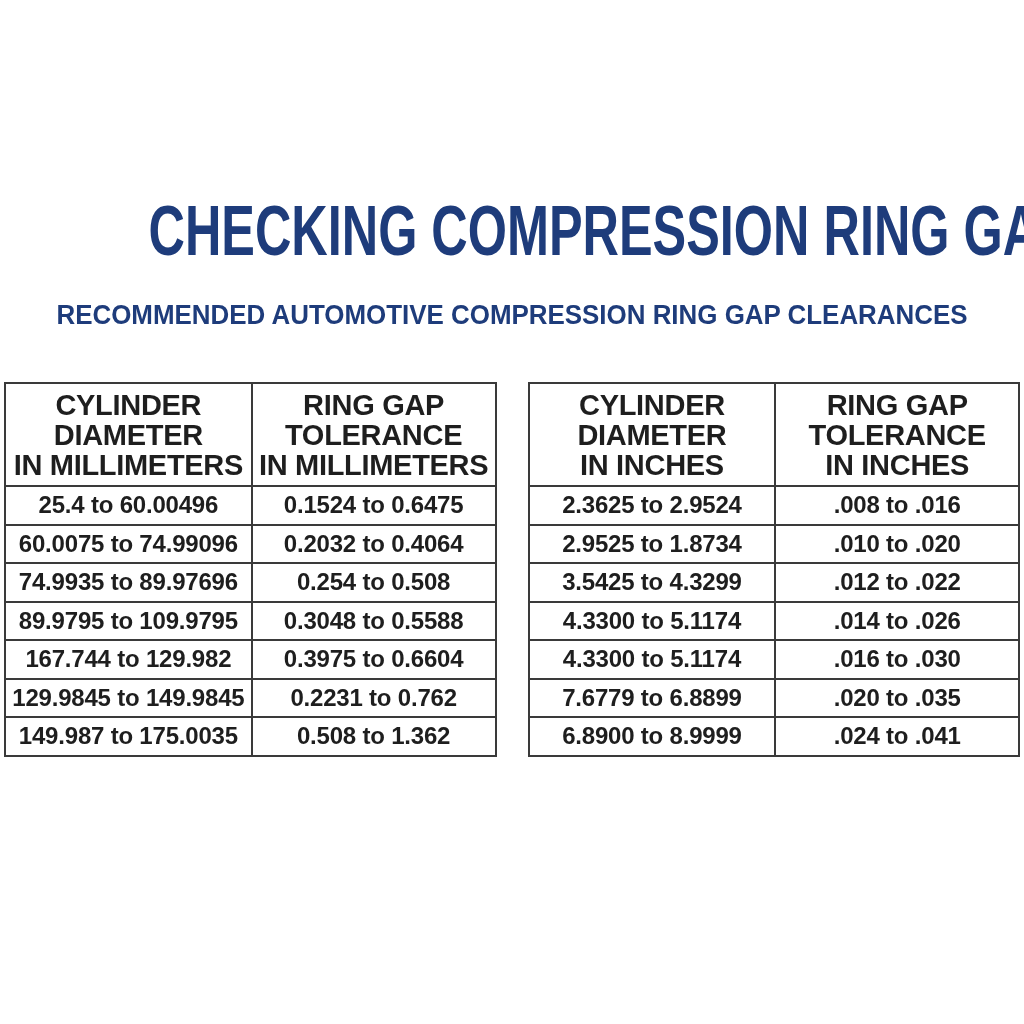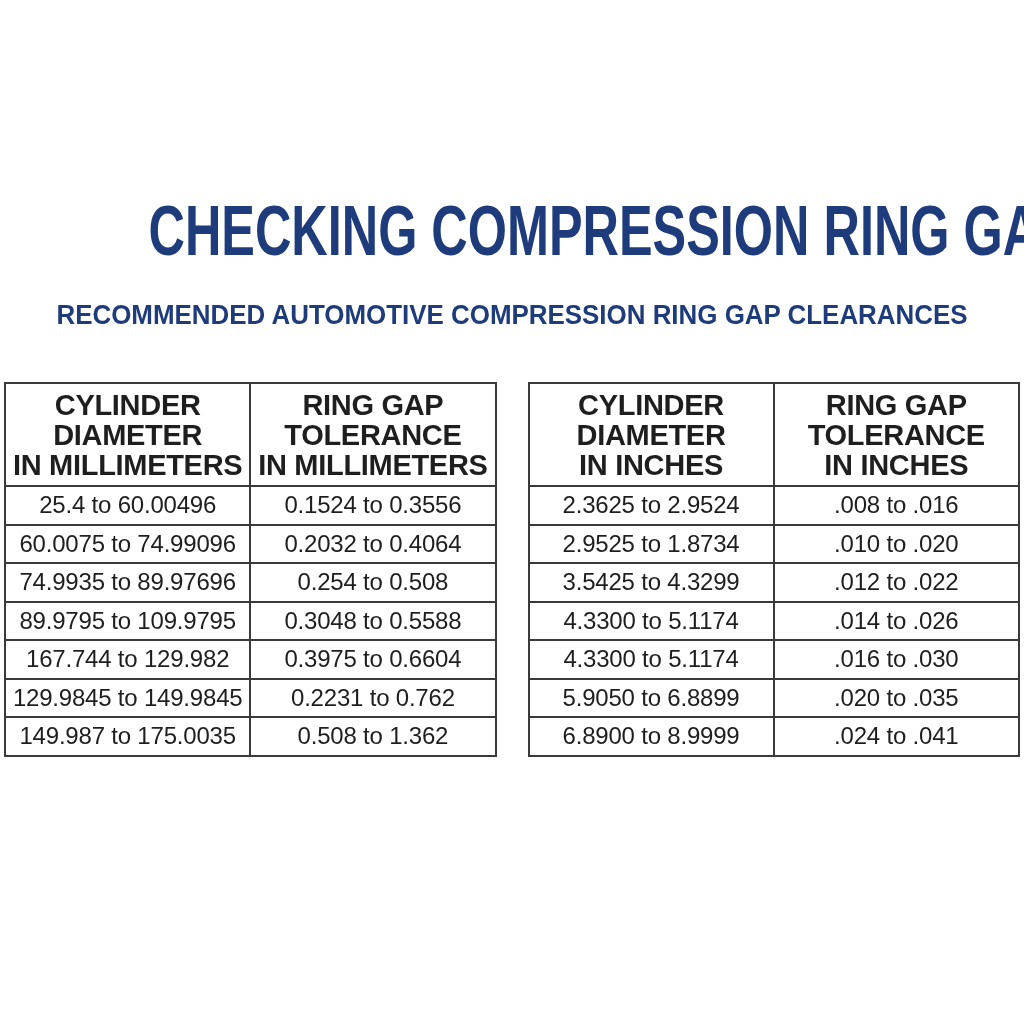--- a/index.html
+++ b/index.html
@@ -75,21 +75,21 @@
   .spec-table th {
     height: 101px;
     font-size: 29px;
     line-height: 30px;
     font-weight: bold;
     letter-spacing: -0.3px;
   }
   .spec-table td {
     height: 36.5px;
     font-size: 24px;
-    font-weight: normal;
+    font-weight: bold;
     letter-spacing: -0.2px;
   }
   .hline {
     display: block;
   }
 </style>
 </head>
 <body>
 
 <div class="sheet">
@@ -111,21 +111,21 @@
           <th>
             <span class="hline">RING GAP</span>
             <span class="hline">TOLERANCE</span>
             <span class="hline">IN MILLIMETERS</span>
           </th>
         </tr>
       </thead>
       <tbody>
         <tr>
           <td>25.4 to 60.00496</td>
-          <td>0.1524 to 0.3556</td>
+          <td>0.1524 to 0.6475</td>
         </tr>
         <tr>
           <td>60.0075 to 74.99096</td>
           <td>0.2032 to 0.4064</td>
         </tr>
         <tr>
           <td>74.9935 to 89.97696</td>
           <td>0.254 to 0.508</td>
         </tr>
         <tr>
@@ -177,21 +177,21 @@
         </tr>
         <tr>
           <td>4.3300 to 5.1174</td>
           <td>.014 to .026</td>
         </tr>
         <tr>
           <td>4.3300 to 5.1174</td>
           <td>.016 to .030</td>
         </tr>
         <tr>
-          <td>5.9050 to 6.8899</td>
+          <td>7.6779 to 6.8899</td>
           <td>.020 to .035</td>
         </tr>
         <tr>
           <td>6.8900 to 8.9999</td>
           <td>.024 to .041</td>
         </tr>
       </tbody>
     </table>
 
   </div>

